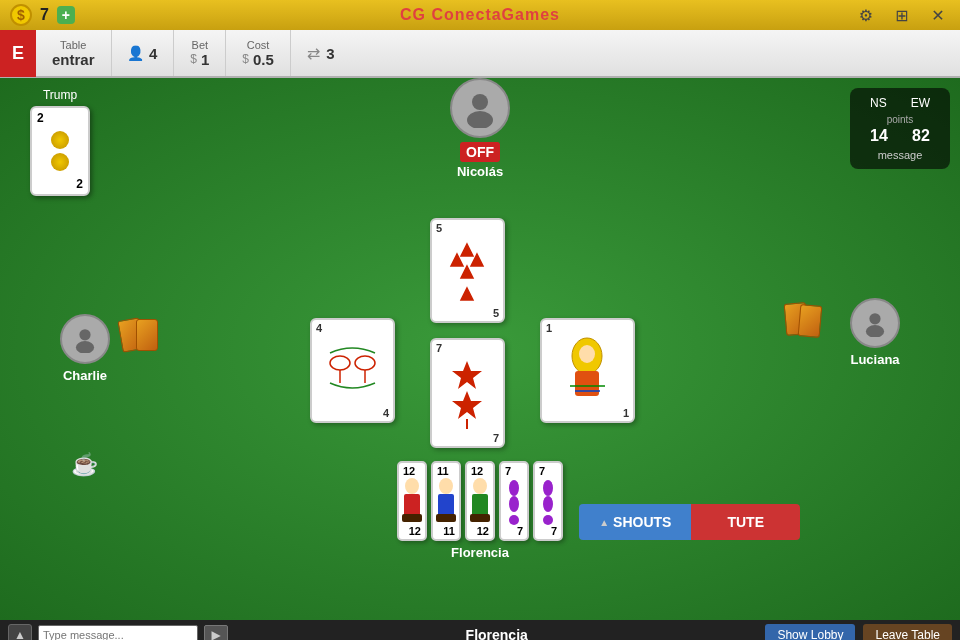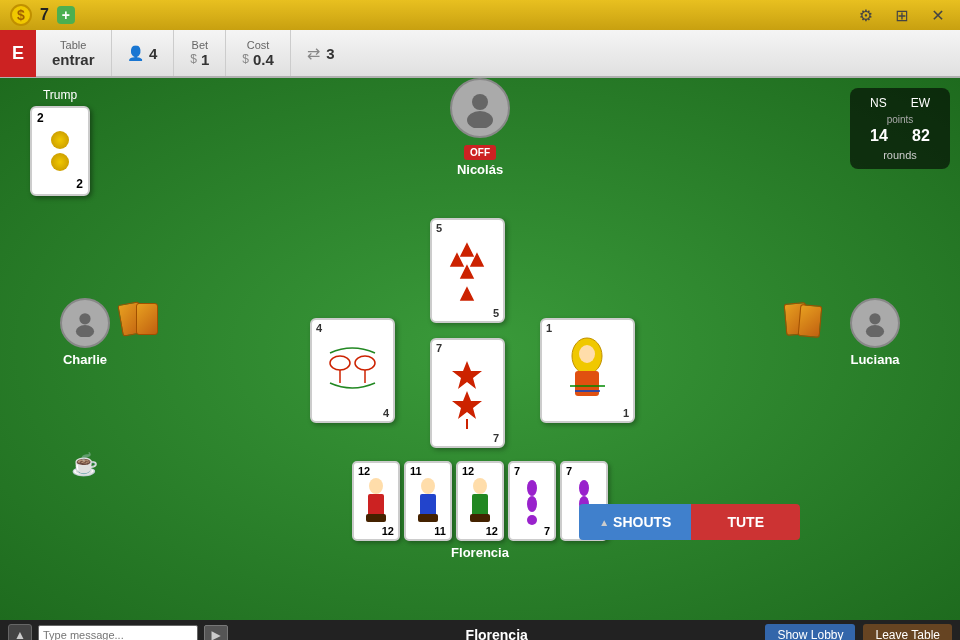--- a/index.html
+++ b/index.html
@@ -105,27 +105,27 @@
     .player-name { color: white; font-size: 13px; font-weight: bold; }
 
     
     #nicolas-area { position: absolute; top: 0; left: 50%; transform: translateX(-50%); text-align: center; }
     #nicolas-avatar {
       width: 60px; height: 60px; background: #aaa; border-radius: 50%;
       display: flex; align-items: center; justify-content: center;
       margin: 0 auto 4px; border: 2px solid #888;
     }
     #off-badge {
-      background: #cc2222; color: white; font-size: 10px; font-weight: bold;
+      background: #cc2222; color: white; font-size: 14px; font-weight: bold;
       padding: 2px 6px; border-radius: 3px; margin: 0 auto 2px;
       display: inline-block;
     }
 
     
-    #charlie-area { position: absolute; top: 220px; left: 60px; text-align: center; }
+    #charlie-area { position: absolute; top: 236px; left: 60px; text-align: center; }
     #charlie-cards { position: relative; width: 55px; height: 38px; margin: 0 auto; }
     .charlie-card {
       width: 22px; height: 32px; background: linear-gradient(135deg, #e8a020, #c06010);
       border-radius: 3px; border: 1px solid #a05000; position: absolute;
     }
 
     
     #luciana-area { position: absolute; top: 220px; right: 60px; text-align: center; }
     #luciana-cards { position: relative; width: 55px; height: 38px; margin: 0 auto; }
 
@@ -137,21 +137,21 @@
       overflow: hidden;
     }
     .card-num-tl { position: absolute; top: 2px; left: 4px; font-size: 11px; font-weight: bold; color: #333; }
     .card-num-br { position: absolute; bottom: 2px; right: 4px; font-size: 11px; font-weight: bold; color: #333; }
     .card-inner { width: 100%; height: 100%; display: flex; align-items: center; justify-content: center; }
 
     
     #florencia-area { position: absolute; bottom: 60px; left: 50%; transform: translateX(-50%); text-align: center; }
     #florencia-cards { display: flex; gap: 4px; justify-content: center; }
     .florencia-card {
-      width: 48px; height: 80px; background: white; border-radius: 5px;
+      width: 30px; height: 80px; background: white; border-radius: 5px;
       border: 2px solid #ccc; box-shadow: 2px 2px 4px rgba(0,0,0,0.3);
       display: flex; flex-direction: column; align-items: center; justify-content: center;
       position: relative; font-size: 10px;
     }
     .f-card-num { position: absolute; top: 2px; left: 4px; font-size: 11px; font-weight: bold; }
     .f-card-num-br { position: absolute; bottom: 2px; right: 4px; font-size: 11px; font-weight: bold; }
 
     
     #action-btns { position: absolute; bottom: 80px; right: 160px; display: flex; }
     #shouts-btn {
@@ -206,20 +206,23 @@
   </style>
 </head>
 <body>
 
 <div id="top-bar">
   <div id="top-bar-left">
     <div id="coin-icon">$</div>
     <span id="coin-count">7</span>
     <button id="add-btn">+</button>
   </div>
+  <div id="logo">
+    <span style="color:#e04040">CG</span><span style="color:#555"> </span><span>ConectaGames</span>
+  </div>
   <div id="top-bar-right">
     <button class="top-icon-btn">
       <span>⚙</span>
     </button>
     <button class="top-icon-btn">
       <span>⊞</span>
     </button>
     <button class="top-icon-btn">
       <span>✕</span>
     </button>
@@ -244,42 +247,42 @@
     <span class="info-label">Bet</span>
     <div class="info-row">
       <span class="dollar-icon">$</span>
       <span class="info-value">1</span>
     </div>
   </div>
   <div class="info-section">
     <span class="info-label">Cost</span>
     <div class="info-row">
       <span class="dollar-icon">$</span>
-      <span class="info-value">0.4</span>
+      <span class="info-value">0.5</span>
     </div>
   </div>
   <div id="cards-section">
     <span class="shuffle-icon">⇄</span>
     <span class="info-value">3</span>
   </div>
 </div>
 
 <div id="game-area">
 
   <div id="score-panel">
     <div class="headers">
       <span>NS</span>
       <span>EW</span>
     </div>
     <div style="font-size:10px;color:#aaa;margin-bottom:2px">points</div>
     <div class="values">
       <span>14</span>
       <span>82</span>
     </div>
-    <div class="rounds-label">rounds</div>
+    <div class="rounds-label">message</div>
   </div>
 
   <div id="trump-area">
     <div id="trump-label">Trump</div>
     <div id="trump-card">
       <span class="trump-num-tl">2</span>
       <div class="trump-circles">
         <div class="trump-circle"></div>
         <div class="trump-circle"></div>
       </div>

